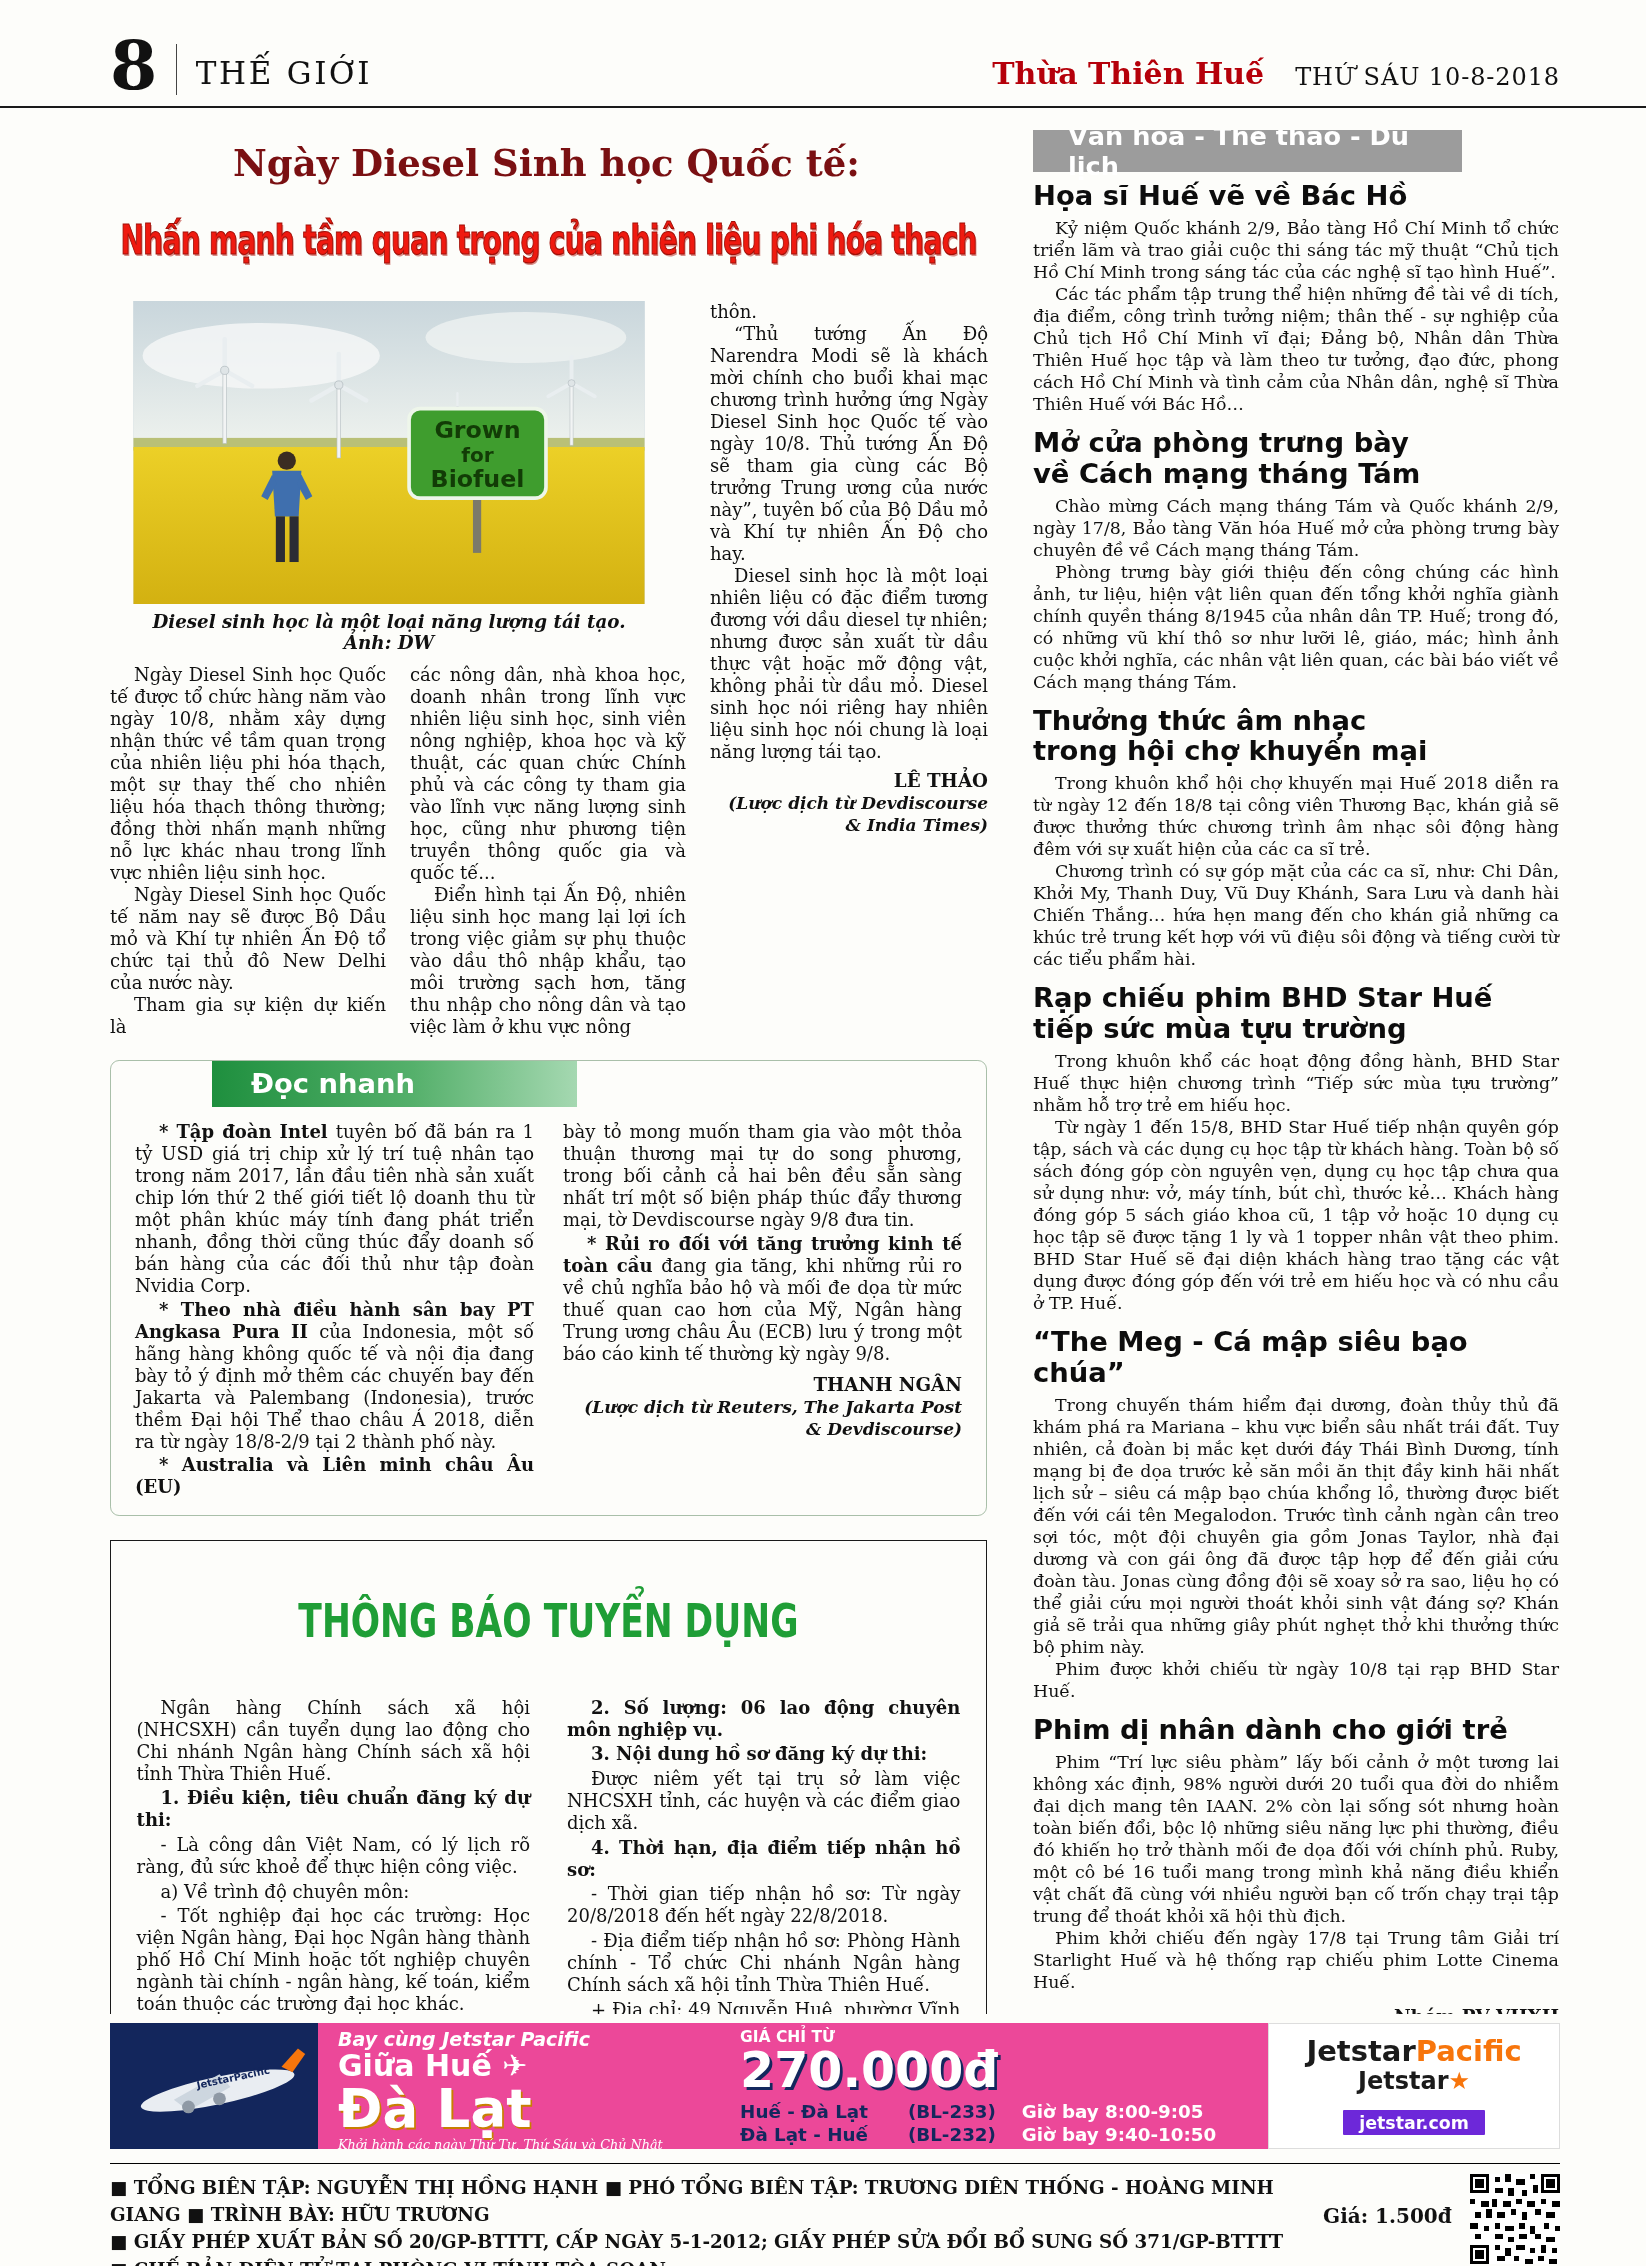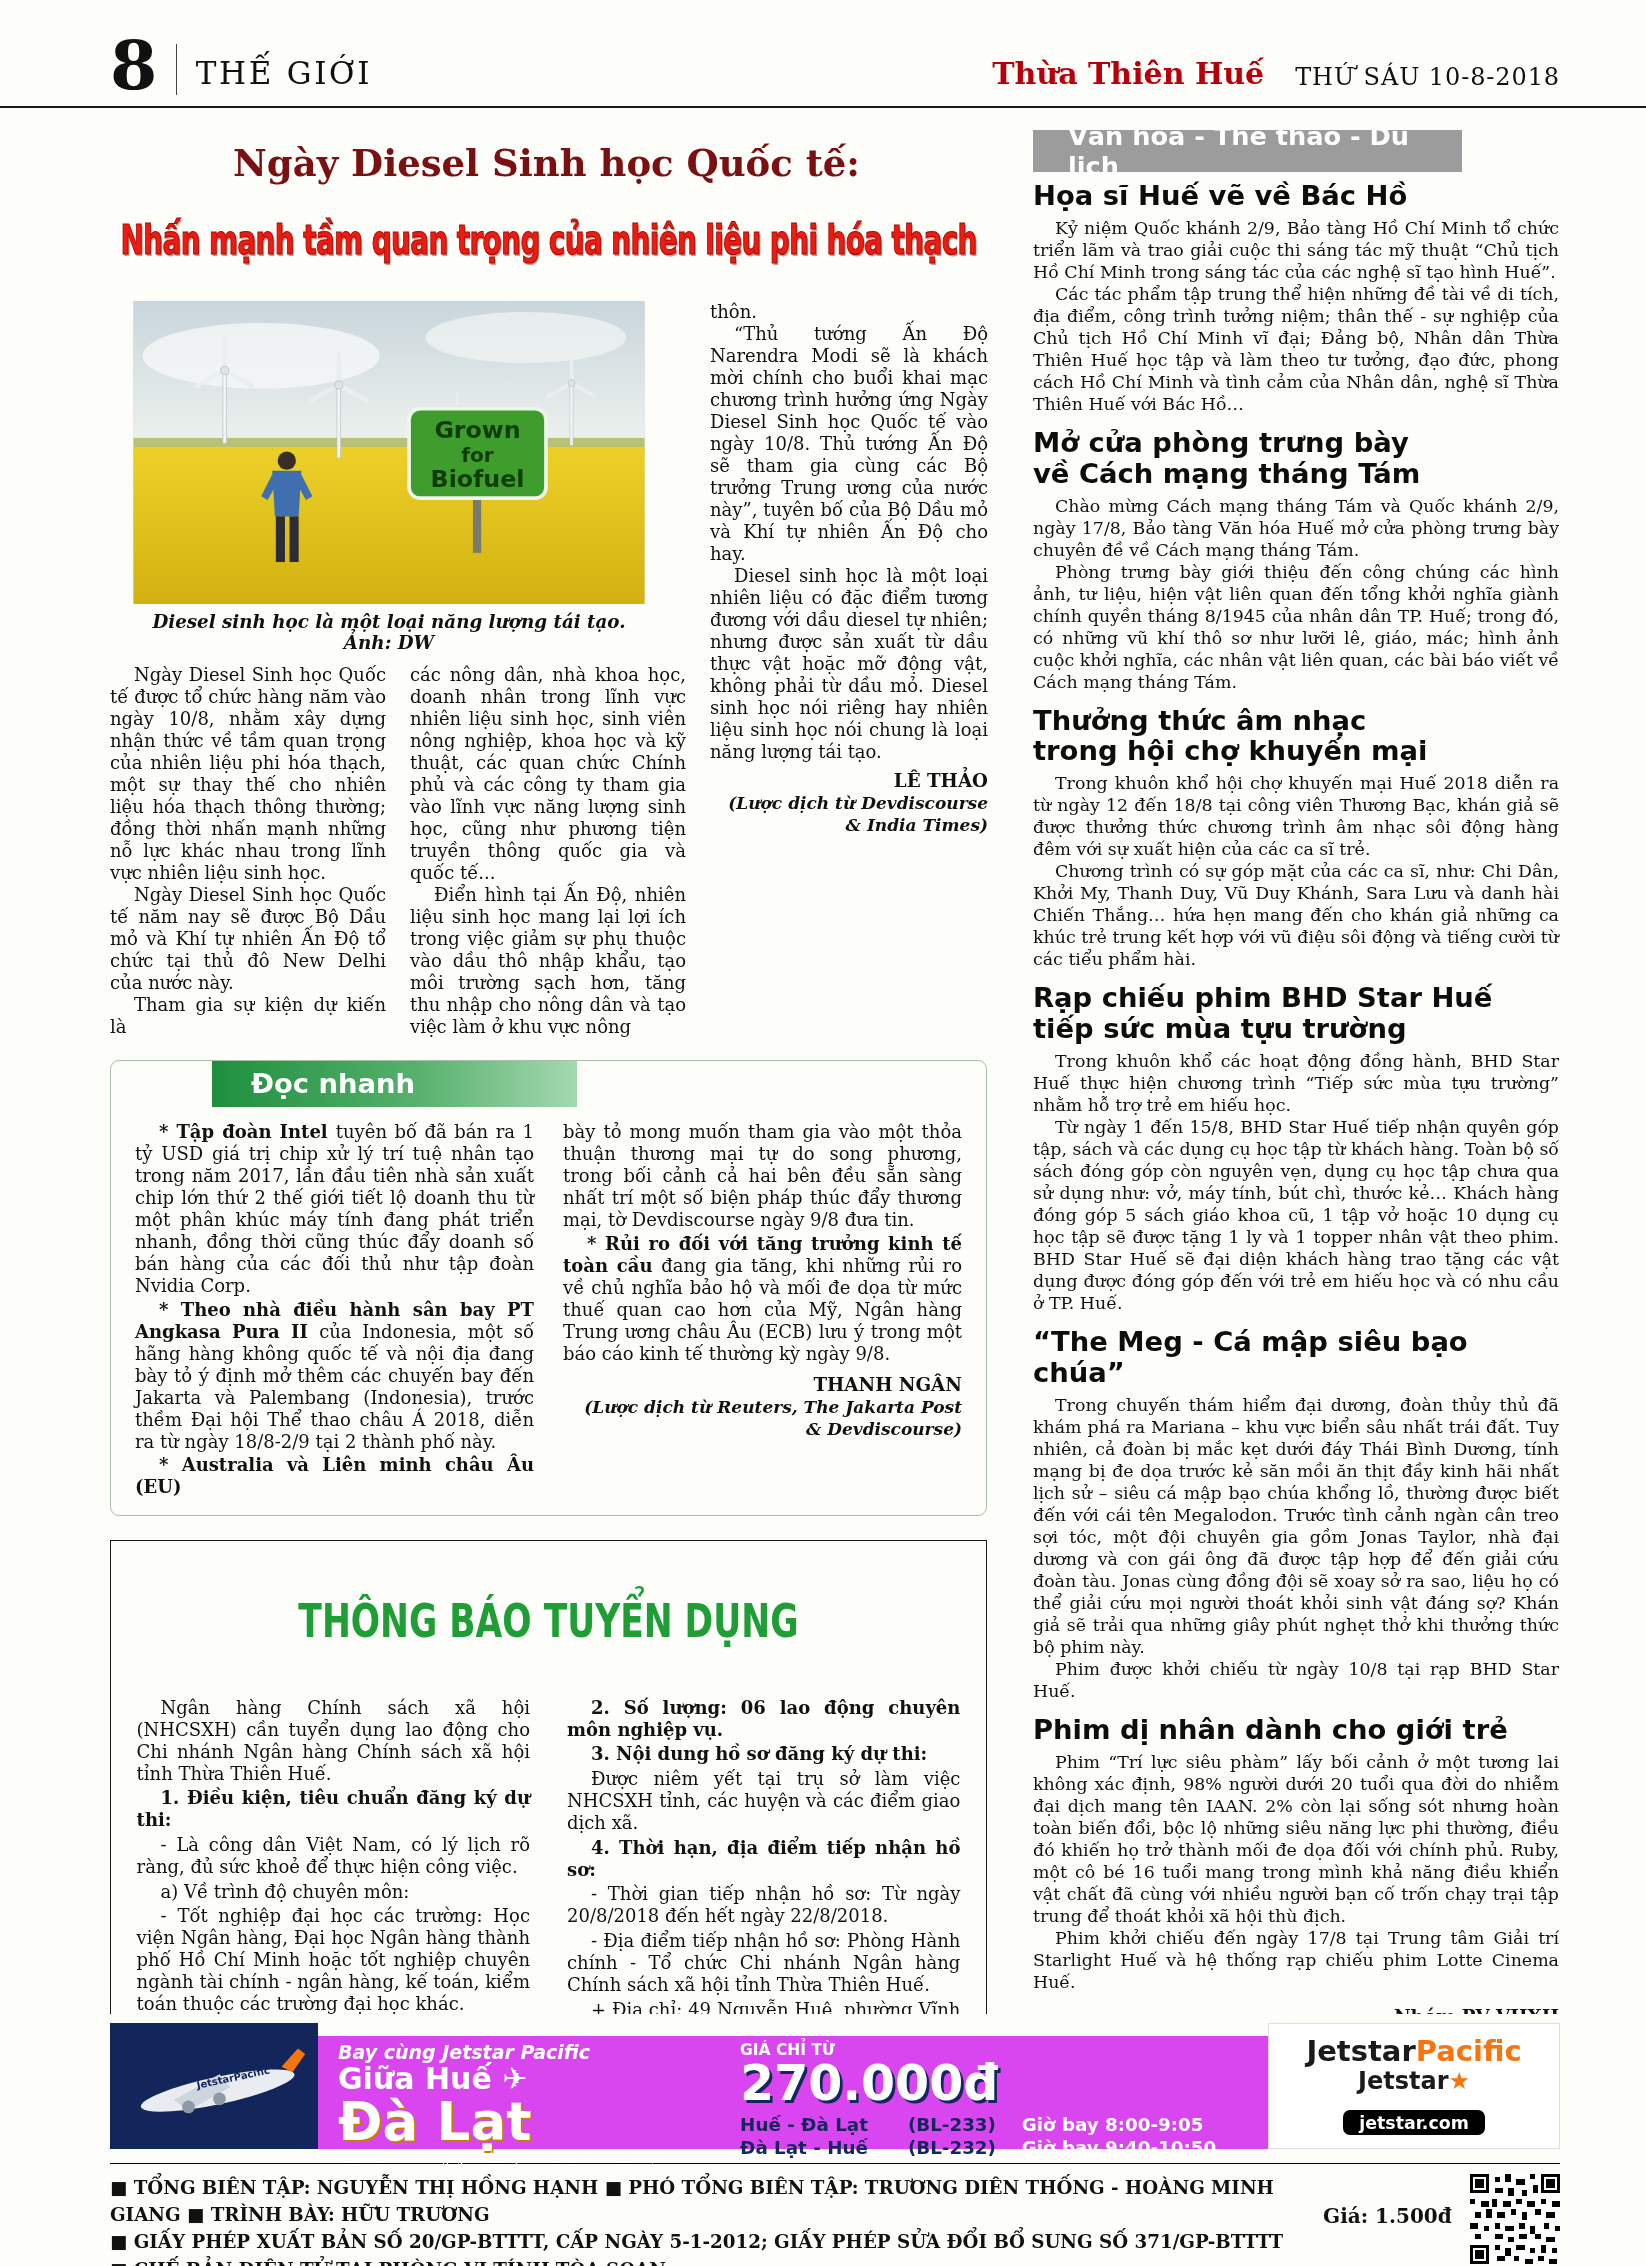--- a/index.html
+++ b/index.html
@@ -97,40 +97,40 @@
     font-family:"DejaVu Sans","Liberation Sans",sans-serif;
     font-weight:bold; font-size:27.4px; line-height:1.12; margin:5.5px 0 5.5px; color:#0d0d0d;
   }
   .rz-title .tl { display:block; }
   .rz-art p { margin:0; font-size:17.4px; line-height:22px; text-align:justify; text-indent:22px; }
   .rz-byline { text-align:right; font-weight:bold; font-size:18.3px; margin-top:3.7px; }
 
   
   .ad-banner { display:flex; margin:9.1px 87px 0 110px; height:126px; }
   .ad-plane { width:208px; flex:none; background:#13265c; position:relative; overflow:hidden; }
-  .ad-orange { flex:1; background:#d946ef; position:relative; display:flex; padding:5.5px 14.6px 5.5px 20px;margin-top:13px; }
+  .ad-orange { flex:1; background:#ec4899; position:relative; display:flex; padding:5.5px 14.6px 5.5px 20px; }
   .ad-left { width:393px; flex:none; color:#fff; }
   .ad-tagline { font-style:italic; font-weight:bold; font-size:19px; font-family:"DejaVu Sans",sans-serif; }
   .ad-route1 { font-family:"DejaVu Sans",sans-serif; font-weight:bold; font-size:30px; line-height:1.05; }
   .ad-route2 { font-family:"DejaVu Sans",sans-serif; font-weight:bold; font-size:53px; line-height:1.0; text-shadow:1.8px 1.8px 0 #c87f00; }
   .ad-note { font-style:italic; font-size:12.8px; margin-top:1.8px; }
   .ad-price-zone { flex:1; padding-left:9.1px; }
   .ad-price-label { color:#fff; font-family:"DejaVu Sans",sans-serif; font-weight:bold; font-size:15.5px; }
   .ad-price { color:#fff; font-family:"DejaVu Sans",sans-serif; font-weight:bold; font-size:49px; line-height:1.0; text-shadow:2.7px 2.7px 0 #14275d; }
   .ad-flights { margin-top:5.5px; }
   .ad-flight { display:flex; gap:12.8px; font-family:"DejaVu Sans",sans-serif; font-weight:bold; font-size:18.3px; line-height:1.25; }
   .ad-flight .fr { color:#14275d; width:155px; }
   .ad-flight .fc { color:#14275d; width:101px; }
   .ad-flight .ft { color:#fff; }
   .ad-logos { width:292px; flex:none; background:#fff; border:0.9px solid #ddd; display:flex; flex-direction:column; align-items:center; justify-content:center; gap:3.7px; }
   .logo-line1 { font-family:"DejaVu Sans",sans-serif; font-weight:bold; font-size:29px; line-height:1; }
   .logo-line1 .lj { color:#1b1b1b; } .logo-line1 .lp { color:#f7750c; }
   .logo-line2 { font-family:"DejaVu Sans",sans-serif; font-weight:bold; font-size:24px; line-height:1; color:#1b1b1b; }
   .logo-line2 .star { color:#f7750c; }
-  .logo-pill { background:#000000; color:#fff; font-family:"DejaVu Sans",sans-serif; font-weight:bold; font-size:17.4px; padding:2.7px 16.4px; border-radius:7px; margin-top:13px; }
+  .logo-pill { background:#6d28d9; color:#fff; font-family:"DejaVu Sans",sans-serif; font-weight:bold; font-size:17.4px; padding:2.7px 16.4px; border-radius:1px; margin-top:13px; }
 
   
   .page-footer {
     margin:14.6px 87px 0 110px; border-top:1.8px solid #000; padding-top:9.1px;
     display:flex; align-items:flex-start; gap:18.3px;
   }
   .foot-lines { flex:1; }
   .foot-line { font-weight:bold; font-size:18.3px; line-height:27.4px; }
   .foot-right { display:flex; flex-direction:column; justify-content:center; align-items:flex-end; height:84px; }
   .foot-price { font-weight:bold; font-size:20px; }

